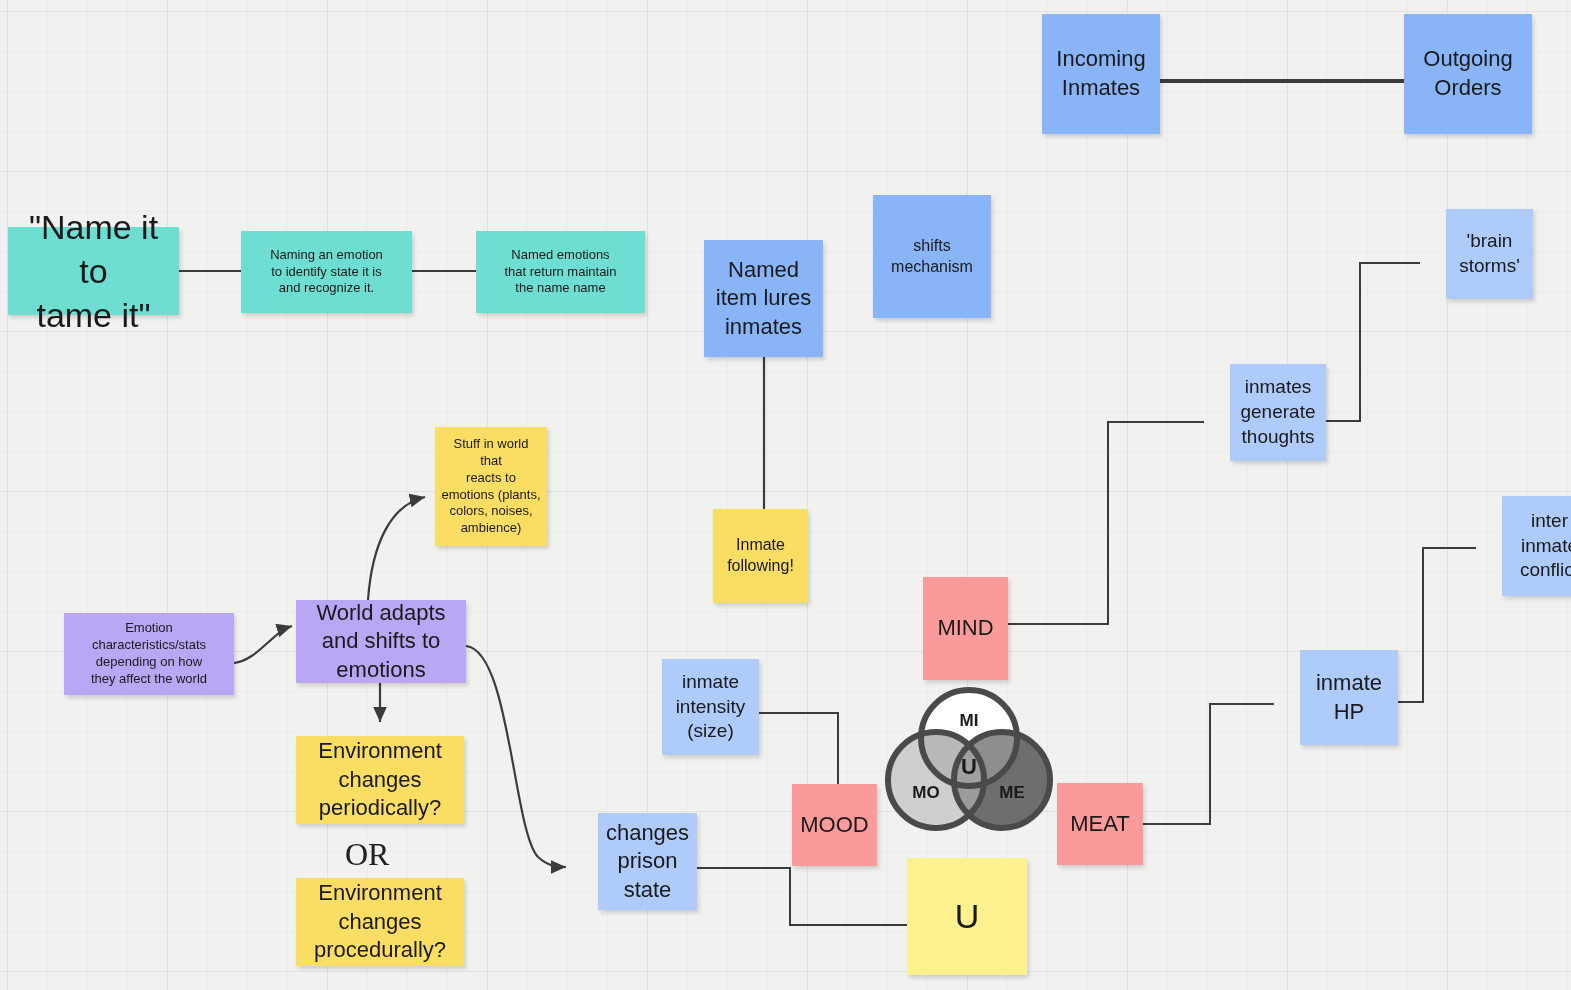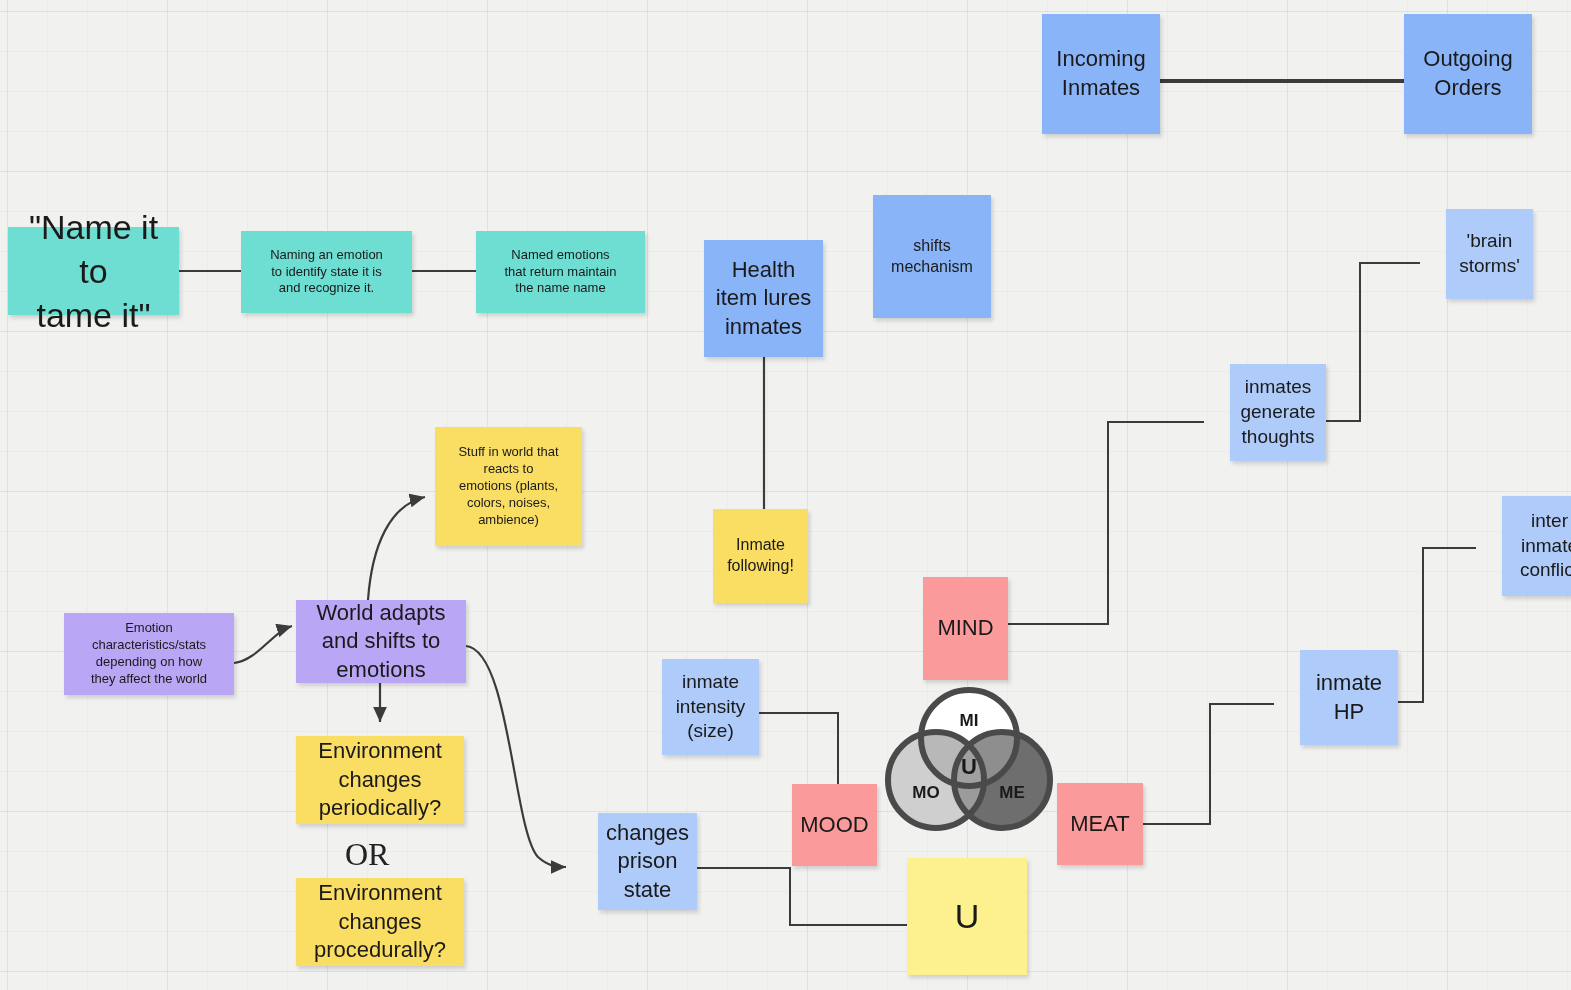--- a/index.html
+++ b/index.html
@@ -127,21 +127,21 @@
 tame it"</div>
 
   <div class="note c-teal t-xs" style="left:241px; top:231px; width:171px; height:82px;">Naming an emotion
 to identify state it is
 and recognize it.</div>
 
   <div class="note c-teal t-xs" style="left:476px; top:231px; width:169px; height:82px;">Named emotions
 that return maintain
 the name name</div>
 
-  <div class="note c-blue t-lg" style="left:704px; top:240px; width:119px; height:117px;">Health
+  <div class="note c-blue t-lg" style="left:704px; top:240px; width:119px; height:117px;">Named
 item lures
 inmates</div>
 
   <div class="note c-blue t-sm" style="left:873px; top:195px; width:118px; height:123px;">shifts
 mechanism</div>
 
   <div class="note c-yellow t-sm" style="left:713px; top:509px; width:95px; height:94px;">Inmate
 following!</div>
 
   <div class="note c-blue2 t-md" style="left:1420px; top:209px; width:87px; height:90px;">'brain
@@ -151,21 +151,21 @@
 generate
 thoughts</div>
 
   <div class="note c-blue2 t-md" style="left:1476px; top:496px; width:95px; height:100px;">inter
 inmate
 conflict</div>
 
   <div class="note c-blue2 t-lg" style="left:1274px; top:650px; width:98px; height:95px;">inmate
 HP</div>
 
-  <div class="note c-yellow t-xs" style="left:435px; top:427px; width:147px; height:119px;">Stuff in world that
+  <div class="note c-yellow t-xs" style="left:435px; top:427px; width:112px; height:119px;">Stuff in world that
 reacts to
 emotions (plants,
 colors, noises,
 ambience)</div>
 
   <div class="note c-purple t-xs" style="left:64px; top:613px; width:170px; height:82px;">Emotion
 characteristics/stats
 depending on how
 they affect the world</div>
 

